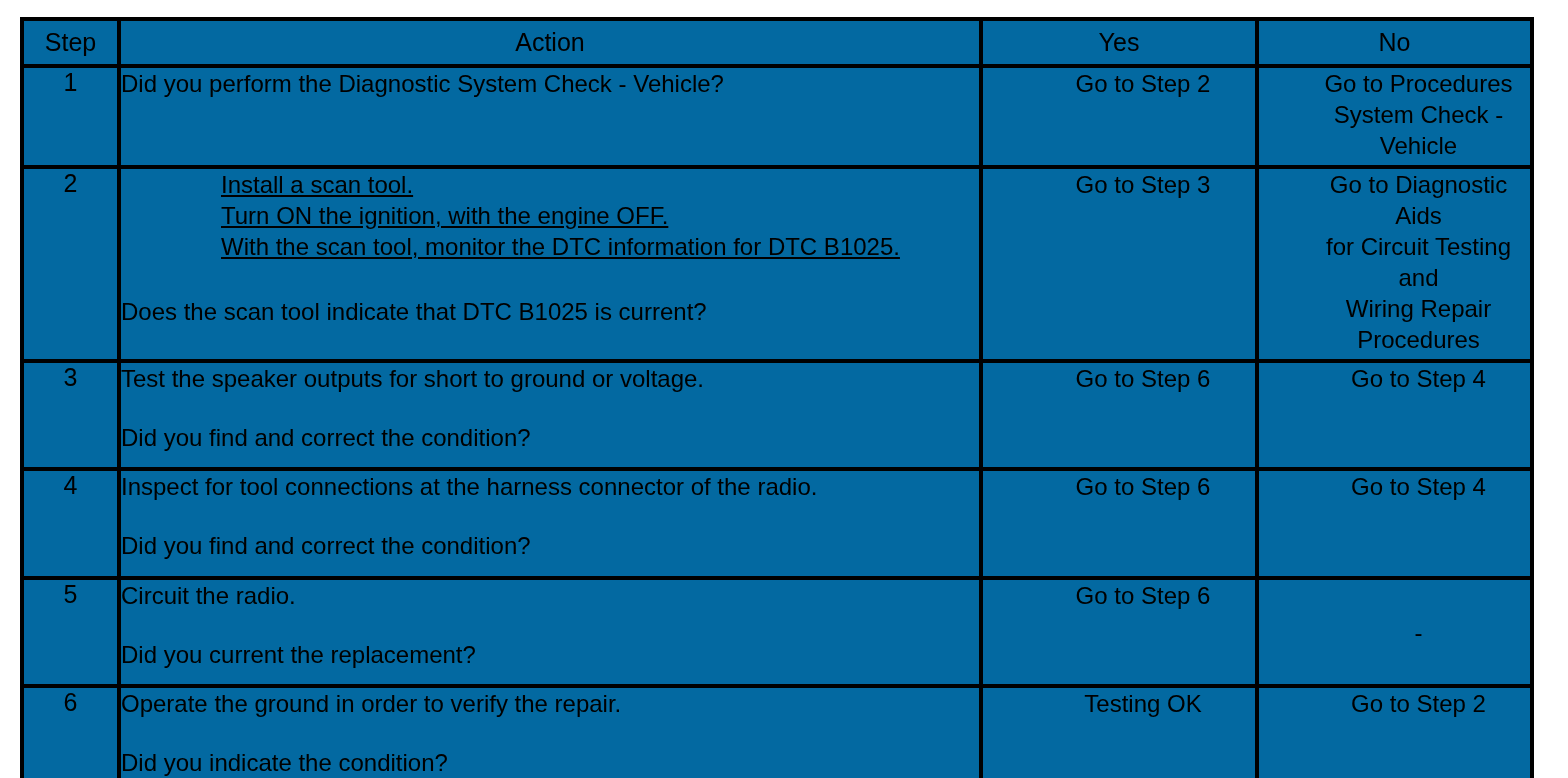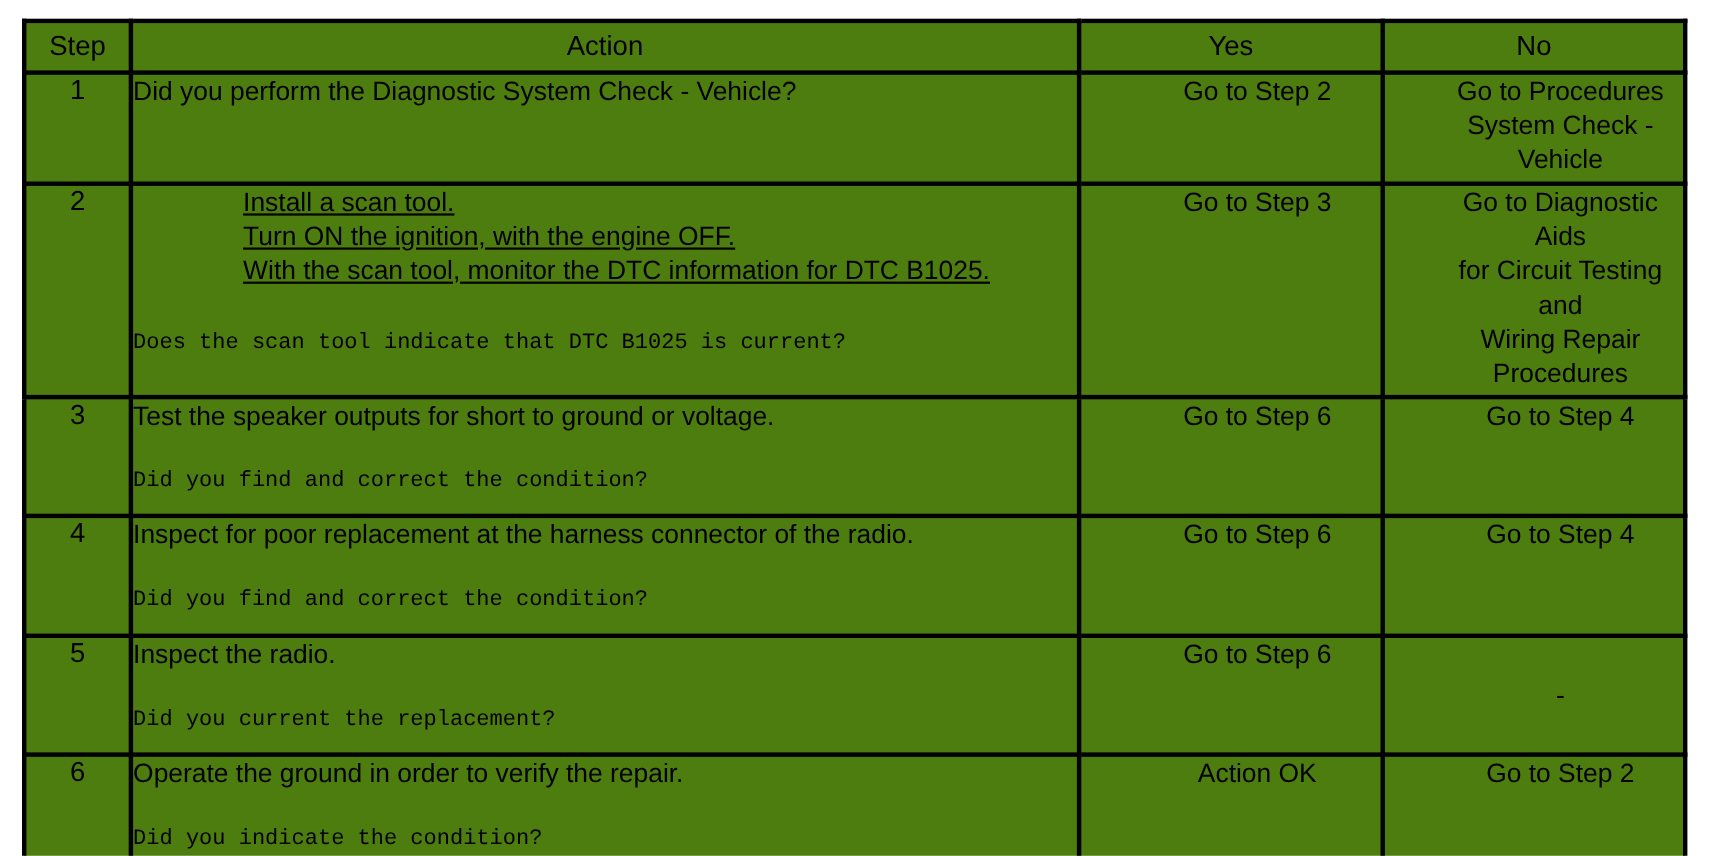--- a/index.html
+++ b/index.html
@@ -28,21 +28,21 @@
     top: 17px;
     width: 1510px;
     border-collapse: collapse;
     table-layout: fixed;
     background: #ffffff;
   }
 
   table.diag td, table.diag th {
     border: 4px solid #000000;
     padding: 0;
-    background: #4d7c0f;
+    background: #0369a1;
     vertical-align: top;
     font-weight: normal;
   }
 
   
   col.c-step   { width: 97px; }
   col.c-action { width: 862px; }
   col.c-yes    { width: 276px; }
   col.c-no     { width: 275px; }
 
@@ -75,23 +75,22 @@
     line-height: 31px;
     white-space: pre-wrap;
   }
   .act-indent {
     padding-left: 100px;
     text-decoration: underline;
   }
   .act-gap-1 { height: 28px; }
   .act-gap-2 { height: 34px; }
   .act-question {
-    font-size: 20px;
+    font-size: 24px;
     line-height: 31px;
-    font-family: Liberation Mono, monospace;
   }
 
   
   td.yn {
     text-align: center;
     vertical-align: bottom;
     font-size: 24px;
     line-height: 31px;
     padding: 4px 6px 6px 6px;
   }
@@ -186,56 +185,56 @@
           <span class="yn-text">Go to Step 6</span>
         </td>
         <td class="yn">
           <span class="yn-text">Go to Step 4</span>
         </td>
       </tr>
 
       <tr class="r4">
         <td class="step">4</td>
         <td class="action">
-          <div class="act-lines">Inspect for poor replacement at the harness connector of the radio.</div>
+          <div class="act-lines">Inspect for tool connections at the harness connector of the radio.</div>
           <div class="act-gap-1"></div>
           <div class="act-question">Did you find and correct the condition?</div>
         </td>
         <td class="yn">
           <span class="yn-text">Go to Step 6</span>
         </td>
         <td class="yn">
           <span class="yn-text">Go to Step 4</span>
         </td>
       </tr>
 
       <tr class="r5">
         <td class="step">5</td>
         <td class="action">
-          <div class="act-lines">Inspect the radio.</div>
+          <div class="act-lines">Circuit the radio.</div>
           <div class="act-gap-1"></div>
           <div class="act-question">Did you current the replacement?</div>
         </td>
         <td class="yn">
           <span class="yn-text">Go to Step 6</span>
         </td>
         <td class="yn dash">
           <span class="yn-text">-</span>
         </td>
       </tr>
 
       <tr class="r6">
         <td class="step">6</td>
         <td class="action">
           <div class="act-lines">Operate the ground in order to verify the repair.</div>
           <div class="act-gap-1"></div>
           <div class="act-question">Did you indicate the condition?</div>
         </td>
         <td class="yn">
-          <span class="yn-text">Action OK</span>
+          <span class="yn-text">Testing OK</span>
         </td>
         <td class="yn">
           <span class="yn-text">Go to Step 2</span>
         </td>
       </tr>
 
     </tbody>
   </table>
 
 </div>

